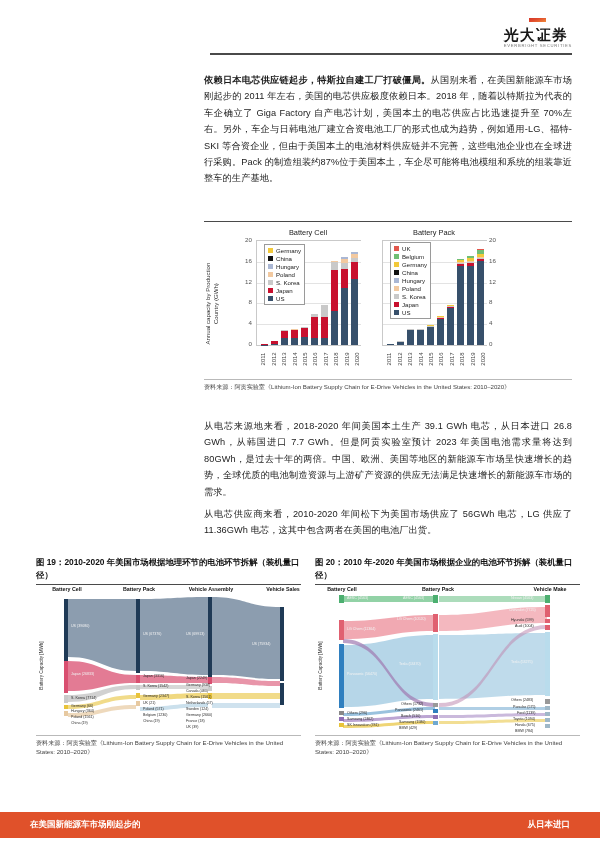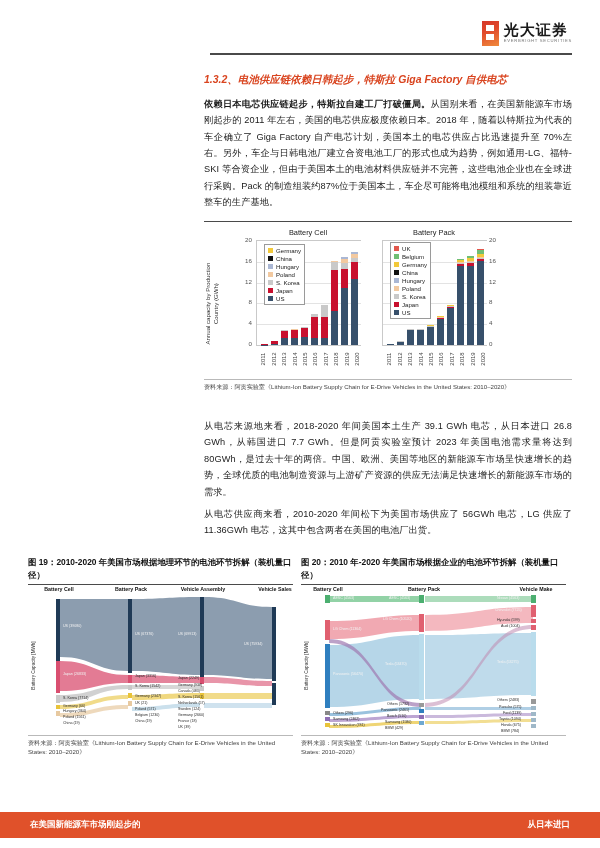--- a/index.html
+++ b/index.html
@@ -20,21 +20,21 @@
     background:linear-gradient(90deg,#c4412a 0%, #d2614a 38%, #e6a897 72%, #f5e4de 100%);
     display:flex;align-items:center;
   }
   .hdr-tab-label{
     color:#ffffff;font-size:9.5px;font-weight:bold;letter-spacing:.5px;
     padding-left:12px;
   }
   .hdr-rule{
     position:absolute;left:210px;top:31px;width:362px;height:1.6px;background:#4a4a4a;
   }
-  .logo{position:absolute;right:28px;top:-4px;height:30px;display:flex;align-items:center;gap:5px;}
+  .logo{position:absolute;right:28px;top:-4px;height:30px;display:flex;align-items:center;gap:5px;flex-direction:column;}
   .logo-mark{
     width:17px;height:25px;position:relative;
     background:linear-gradient(160deg,#d5382a 0%,#e04a2c 40%,#f08a3c 100%);
   }
   .logo-mark:after{
     content:"";position:absolute;left:4px;top:4px;width:8px;height:6px;background:#fff;
     box-shadow:0 9px 0 0 #fff;
   }
   .logo-text{display:flex;flex-direction:column;line-height:1;}
   .logo-cn{font-size:15px;font-weight:bold;color:#1a1a1a;letter-spacing:1px;}
@@ -85,21 +85,21 @@
   .legend{
     position:absolute;background:#fff;border:.7px solid #9a9a9a;padding:2px 3px;
     display:flex;flex-direction:column;gap:1px;z-index:5;
   }
   .lg-row{display:flex;align-items:center;gap:3px;}
   .lg-sw{width:5px;height:5px;display:inline-block;}
   .lg-tx{font-size:6.1px;color:#222;white-space:nowrap;}
   .src{font-size:6.1px;color:#444;padding-top:3px;line-height:1.45;}
 
   
-  .figrow{position:absolute;left:28px;top:556px;width:544px;display:flex;gap:8px;}
+  .figrow{position:absolute;left:36px;top:556px;width:544px;display:flex;gap:14px;}
   .figcol{width:265px;}
   .sankey{position:relative;width:265px;height:150px;background:#fff;overflow:hidden;
           border-bottom:.8px solid #b9b9b9;}
   .sk-col-head{position:absolute;top:1px;font-size:5.3px;font-weight:bold;color:#111;text-align:center;}
   .sk-ylab{position:absolute;left:0px;top:42px;width:10px;height:76px;display:flex;align-items:center;justify-content:center;}
   .sk-ylab span{transform:rotate(-90deg);white-space:nowrap;font-size:4.6px;color:#333;}
   .node{position:absolute;}
   .sk-lab{position:absolute;font-size:3.6px;color:#2b2b2b;white-space:nowrap;line-height:1;}
   .sk-lab.wh{color:#f2f2f2;}
 
@@ -120,21 +120,20 @@
     <div class="logo">
       <span class="logo-mark"></span>
       <span class="logo-text">
         <span class="logo-cn">光大证券</span>
         <span class="logo-en">EVERBRIGHT SECURITIES</span>
       </span>
     </div>
   </div>
 
   <div class="content">
-    <div class="sec-title">1.3.2、电池供应链依赖日韩起步，特斯拉 Giga Factory 自供电芯</div>
     <p class="para"><b>依赖日本电芯供应链起步，特斯拉自建工厂打破僵局。</b><span>从国别来看，在美国新能源车市场刚起步的 2011 年左右，美国的电芯供应极度依赖日本。2018 年，随着以特斯拉为代表的车企确立了 Giga Factory 自产电芯计划，美国本土的电芯供应占比迅速提升至 70%左右。另外，车企与日韩电池厂建立合资电池工厂的形式也成为趋势，例如通用-LG、福特-SKI 等合资企业，但由于美国本土的电池材料供应链并不完善，这些电池企业也在全球进行采购。Pack 的制造组装约87%位于美国本土，车企尽可能将电池模组和系统的组装靠近整车的生产基地。</span></p>
   </div>
 
   <div class="fig18">
     <div class="fig-rule"></div>
     <div class="fig18-body">
       <div class="chart-wrap" id="fig18-charts">
           <div class="chart-head" style="left: 52px; width: 104px;">Battery Cell</div>
           <div class="ylabel">
             <span>Annual capacity by Production<br>Country (GWh)</span>

